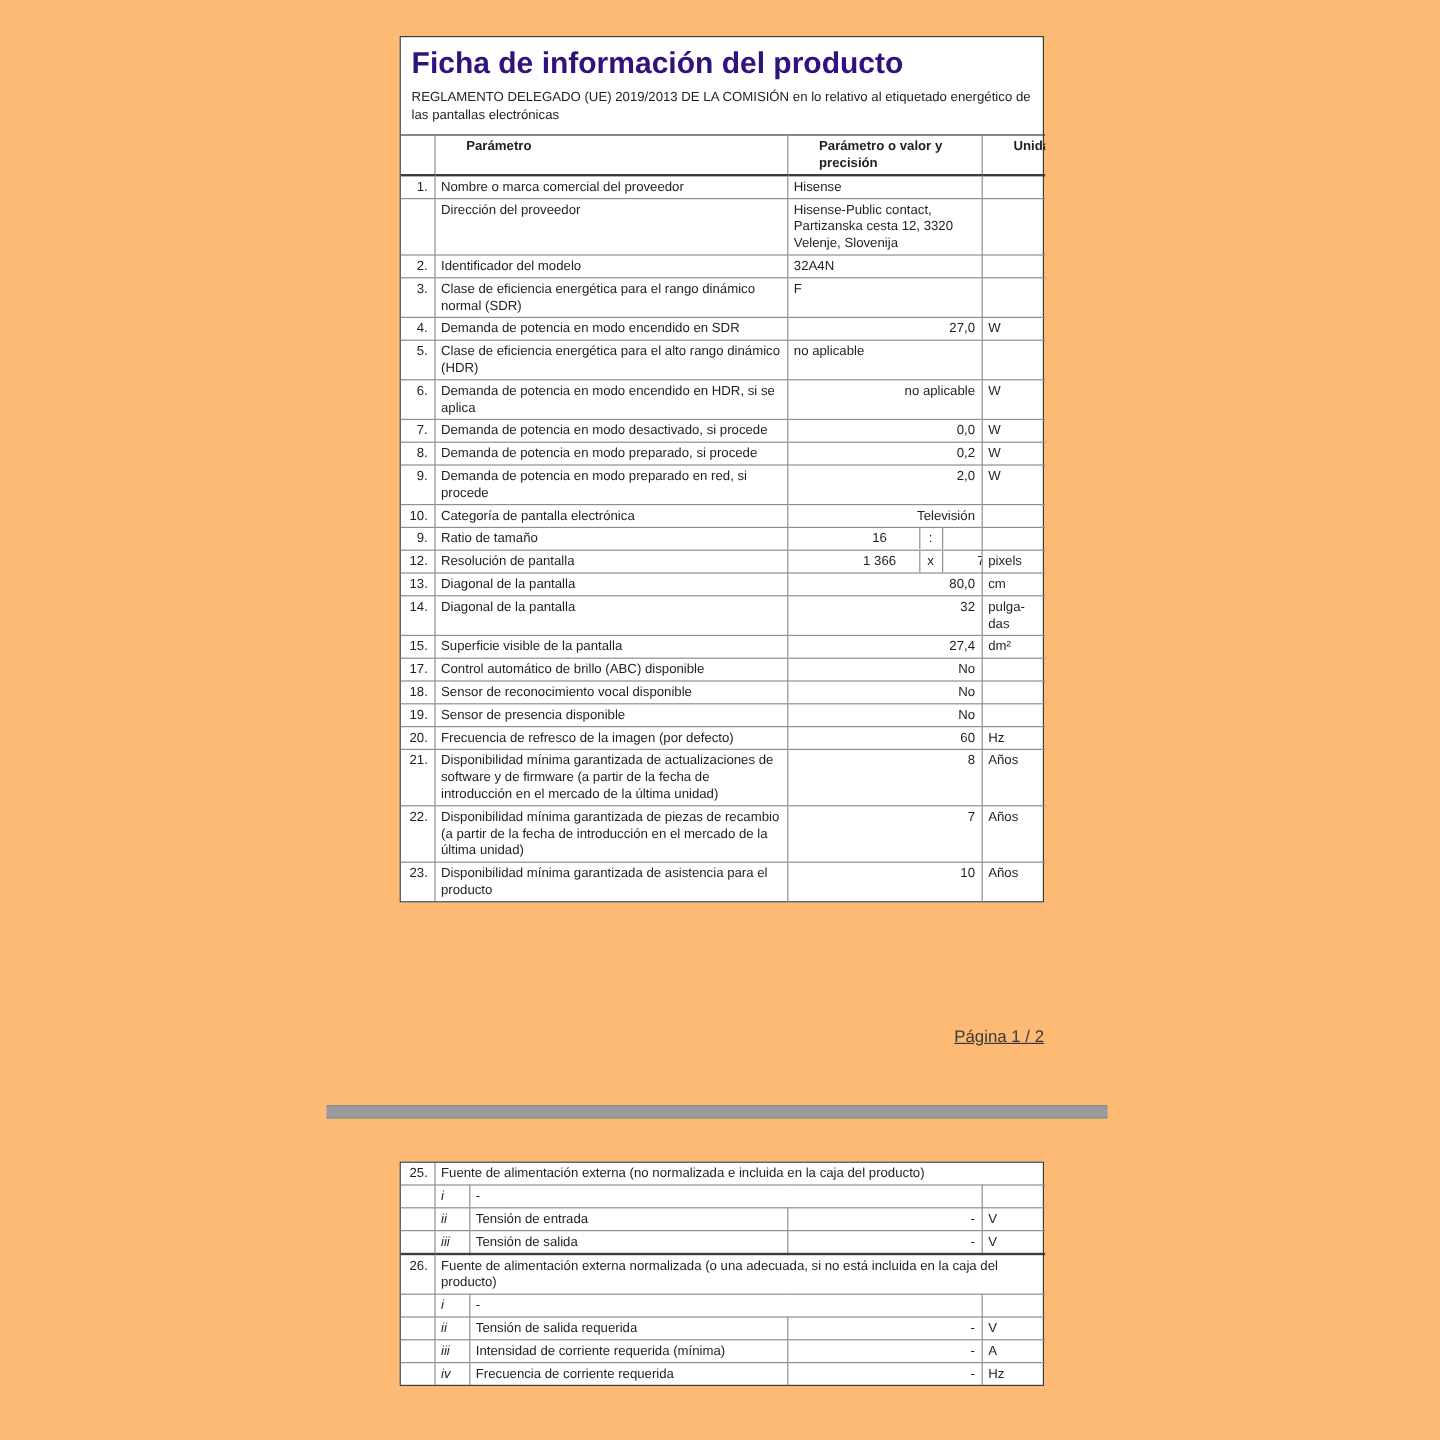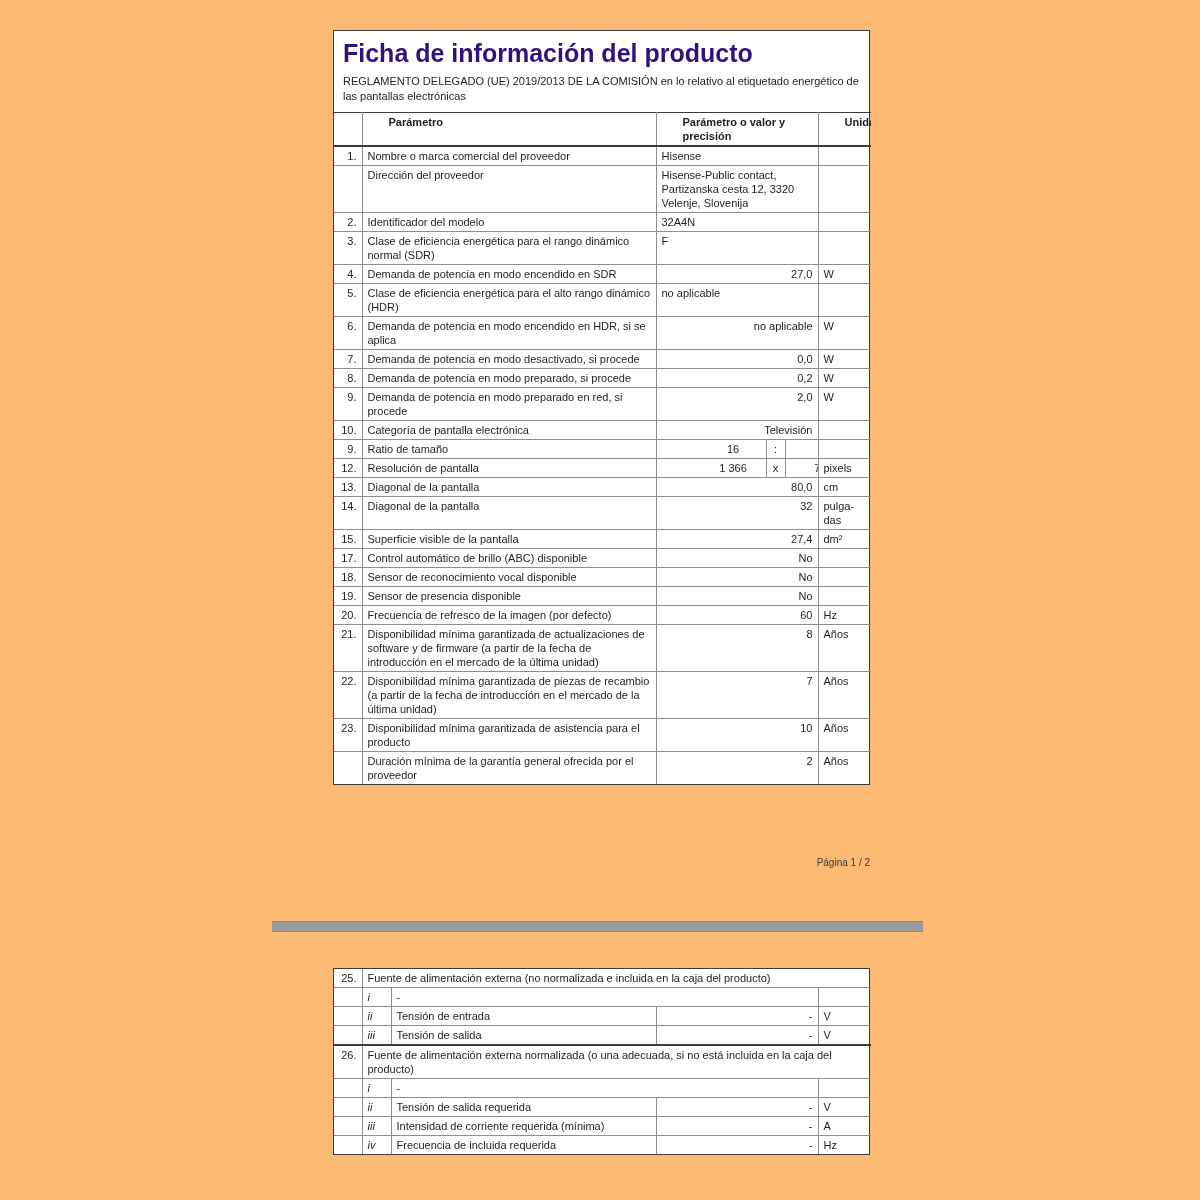--- a/index.html
+++ b/index.html
@@ -48,21 +48,21 @@
   .c-value.al-left{text-align:left;}
   .c-unit{padding-left:4px;padding-right:3px;}
 
   td.c-value.split{padding:0;}
   .splitwrap{display:flex;width:100%;height:100%;margin-left:44px;}
   .sp{padding:2px 3px;text-align:center;}
   .sp-a{flex:0 0 66px;border-right:1px solid var(--border-light);}
   .sp-b{flex:0 0 19px;border-right:1px solid var(--border-light);}
   .sp-c{flex:1 1 auto;}
 
-  .footer{position:absolute;left:333px;top:857px;width:537px;text-align:right;font-size:10px;line-height:12px;color:#3a3a3a;}
+  .footer{position:absolute;left:333px;top:857px;width:537px;text-align:right;font-size:14px;line-height:12px;color:#3a3a3a;text-decoration:underline;}
   .divider{position:absolute;left:272px;top:921px;width:651px;height:11px;background:var(--divider-color);border-top:1px solid #8a8a8a;border-bottom:1px solid #8a8a8a;}
 </style>
 </head>
 <body>
 
 <div class="canvas">
 
   <div class="pagebox page1">
     <div class="p1-head">
       <div class="title">Ficha de información del producto</div>
@@ -227,26 +227,20 @@
             <td class="c-param">Disponibilidad mínima garantizada de piezas de recambio (a partir de la fecha de introducción en el mercado de la última unidad)</td>
             <td class="c-value al-right">7</td>
             <td class="c-unit">Años</td>
           </tr>
           <tr>
             <td class="c-num">23.</td>
             <td class="c-param">Disponibilidad mínima garantizada de asistencia para el producto</td>
             <td class="c-value al-right">10</td>
             <td class="c-unit">Años</td>
           </tr>
-          <tr>
-            <td class="c-num"></td>
-            <td class="c-param">Duración mínima de la garantía general ofrecida por el proveedor</td>
-            <td class="c-value al-right">2</td>
-            <td class="c-unit">Años</td>
-          </tr>
         </tbody>
     </table>
   </div>
 
   <div class="footer">Página 1 / 2</div>
 
   <div class="divider"></div>
 
   <div class="pagebox page2">
     <table class="ptable">
@@ -302,21 +296,21 @@
           <tr>
             <td class="c-num"></td>
             <td class="c-roman">iii</td>
             <td class="c-param">Intensidad de corriente requerida (mínima)</td>
             <td class="c-value al-right">-</td>
             <td class="c-unit">A</td>
           </tr>
           <tr>
             <td class="c-num"></td>
             <td class="c-roman">iv</td>
-            <td class="c-param">Frecuencia de incluida requerida</td>
+            <td class="c-param">Frecuencia de corriente requerida</td>
             <td class="c-value al-right">-</td>
             <td class="c-unit">Hz</td>
           </tr>
         </tbody>
     </table>
   </div>
 
 </div>
 
 </body></html>

